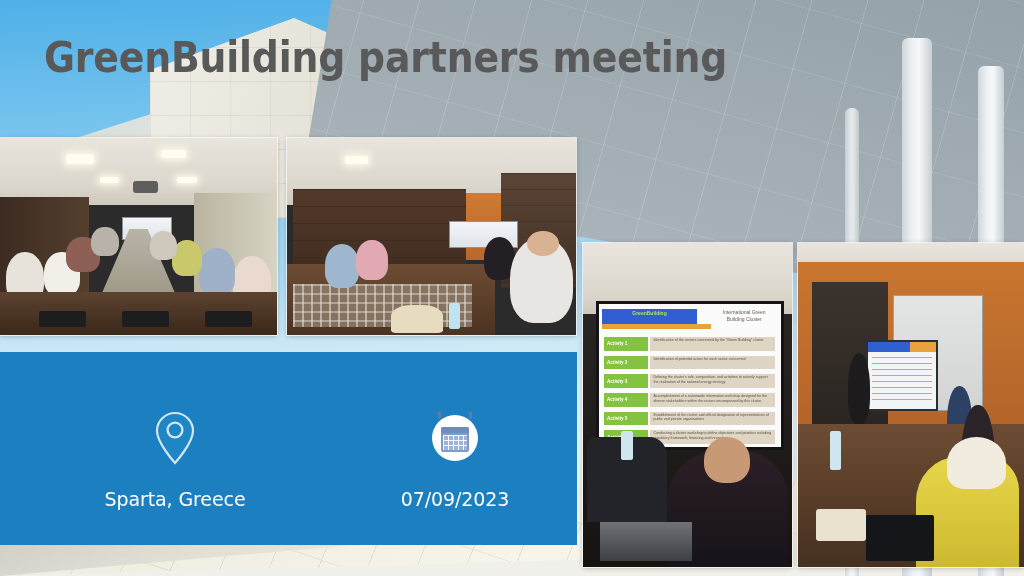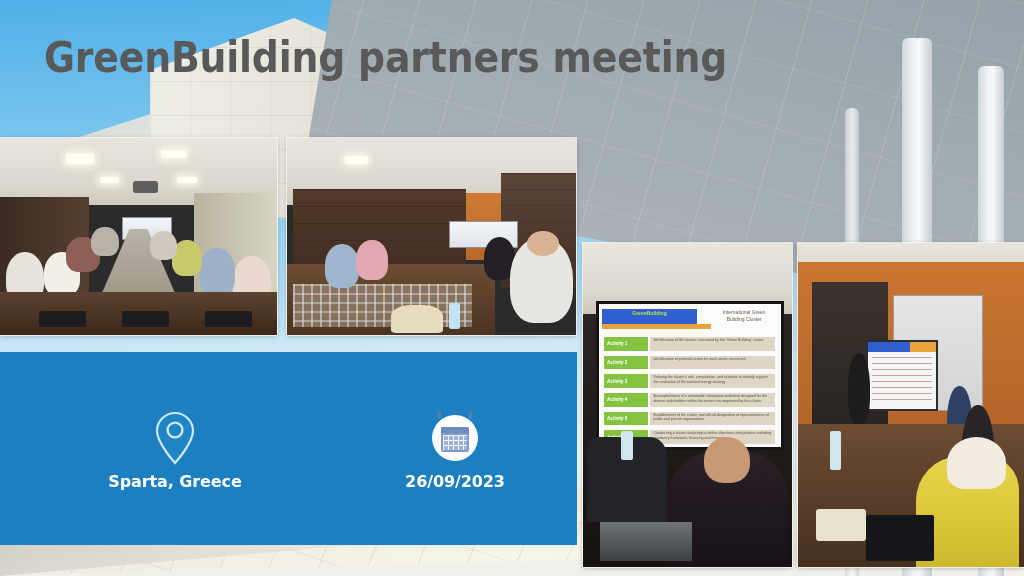--- a/index.html
+++ b/index.html
@@ -216,24 +216,24 @@
     position: absolute; left: 0px; top: 352px; width: 577px; height: 193px;
     background: #1b7fc0;
   }
   .info-items {
     position: absolute; left: 90px; top: 58px;
     display: flex; gap: 110px; align-items: flex-start;
   }
   .info-item { width: 170px; text-align: center; }
   .info-icon { height: 56px; display:flex; align-items:center; justify-content:center; }
   .info-label {
-    margin-top: 6px;
+    margin-top: 22px;
     color: #ffffff;
-    font-size: 16px;
-    font-weight: 700;
+    font-size: 19px;
+    font-weight: 400;
     font-family: "DejaVu Sans", "Liberation Sans", sans-serif;
     letter-spacing: -0.1px;
   }
 
   
   .cal-wrap { position: relative; width: 46px; height: 46px; border-radius: 50%;
               background: #ffffff; display:flex; align-items:center; justify-content:center; }
   .cal-body { position:relative; width: 28px; height: 25px; background:#7f9bcb;
               border-radius: 2px; margin-top: 3px; }
   .cal-head { position:absolute; left:0; right:0; top:0; height: 6px; background:#6e8cc0;
@@ -392,19 +392,19 @@
         <div class="info-icon">
           <div class="cal-wrap">
             <div class="cal-ring l"></div>
             <div class="cal-ring r"></div>
             <div class="cal-body">
               <div class="cal-head"></div>
               <div class="cal-grid"></div>
             </div>
           </div>
         </div>
-        <div class="info-label">26/09/2023</div>
+        <div class="info-label">07/09/2023</div>
       </div>
 
     </div>
   </div>
 
 </div>
 
 </body></html>

